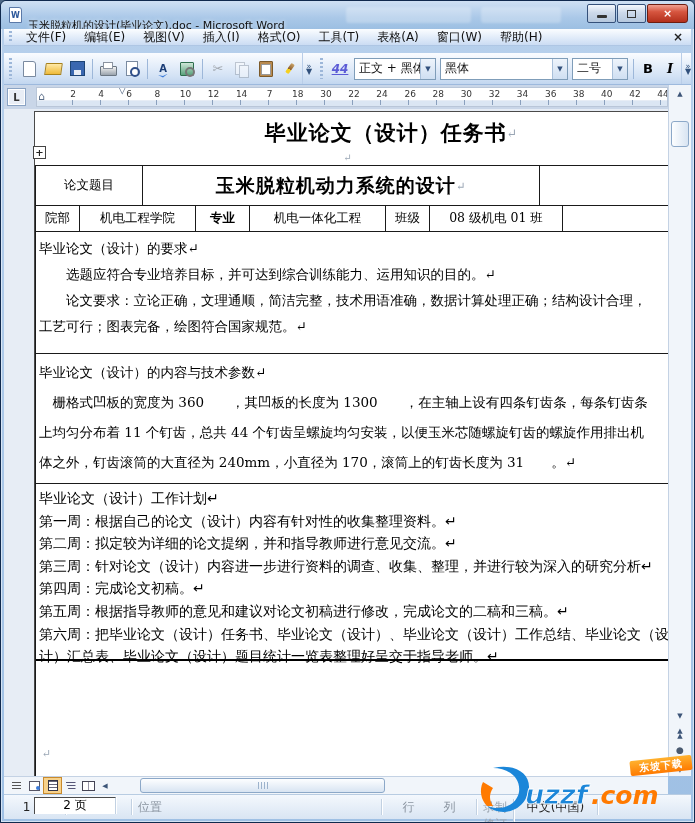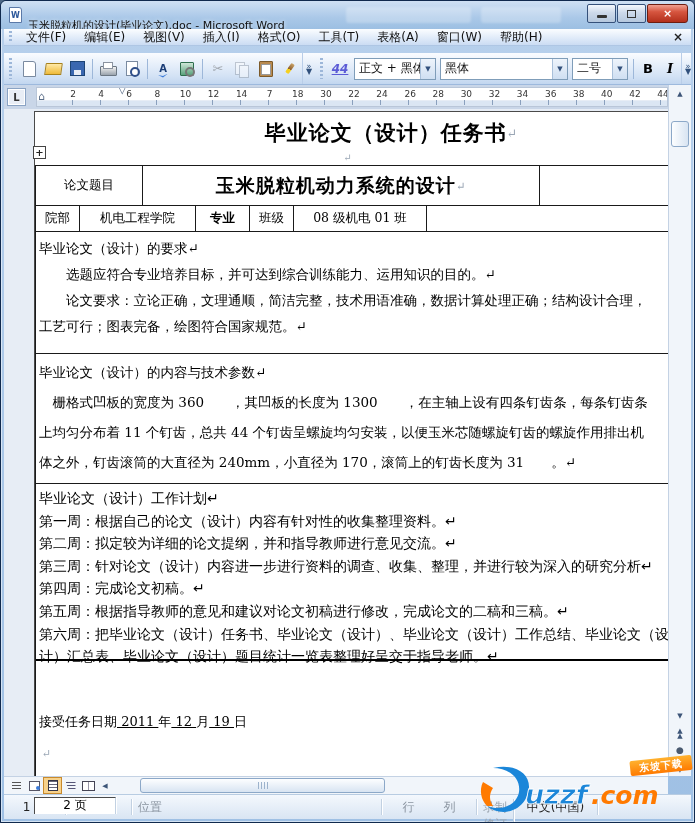--- a/index.html
+++ b/index.html
@@ -304,20 +304,21 @@
           <div class="cell big">
               <span>玉米脱粒机动力系统的设计</span>
               <span class="pmark">↵</span>
             </div>
           <div class="cell nob" style="flex:1;"></div>
         </div>
         <div class="trow r2">
           <div class="cell" style="width:44px;">院部</div>
           <div class="cell" style="width:116px;">机电工程学院</div>
           <div class="cell" style="width:54px;font-weight:bold;">专业</div>
+          <div class="cell" style="width:136px;">机电一体化工程</div>
           <div class="cell" style="width:44px;">班级</div>
           <div class="cell" style="width:133px;">08 级机电 01 班</div>
           <div class="cell nob" style="flex:1;"></div>
         </div>
         <div class="trow r3">
           <div class="block">
               <div class="ln">毕业论文（设计）的要求↵</div>
               <div class="ln">　　选题应符合专业培养目标，并可达到综合训练能力、运用知识的目的。↵</div>
               <div class="ln">　　论文要求：立论正确，文理通顺，简洁完整，技术用语准确，数据计算处理正确；结构设计合理，</div>
               <div class="ln">工艺可行；图表完备，绘图符合国家规范。↵</div>
@@ -338,21 +339,20 @@
               <div class="ln">第二周：拟定较为详细的论文提纲，并和指导教师进行意见交流。↵</div>
               <div class="ln">第三周：针对论文（设计）内容进一步进行资料的调查、收集、整理，并进行较为深入的研究分析↵</div>
               <div class="ln">第四周：完成论文初稿。↵</div>
               <div class="ln">第五周：根据指导教师的意见和建议对论文初稿进行修改，完成论文的二稿和三稿。↵</div>
               <div class="ln">第六周：把毕业论文（设计）任务书、毕业论文（设计）、毕业论文（设计）工作总结、毕业论文（设</div>
               <div class="ln">计）汇总表、毕业论文（设计）题目统计一览表整理好呈交于指导老师。↵</div>
             </div>
         </div>
         <div class="trow r6">
           <div class="dates">
-            <div class="dleft"><span>接受任务日期</span><span class="u"> 2011 </span><span>年</span><span class="u">  12 </span><span>月</span><span class="u"> 19 </span><span>日</span></div>
           </div>
           <div class="endmark">↵</div>
         </div>
       </div>
     </div>
   </div>
 
   <div class="vscroll">
     <div class="sbtn2">
         <span>▲</span>

